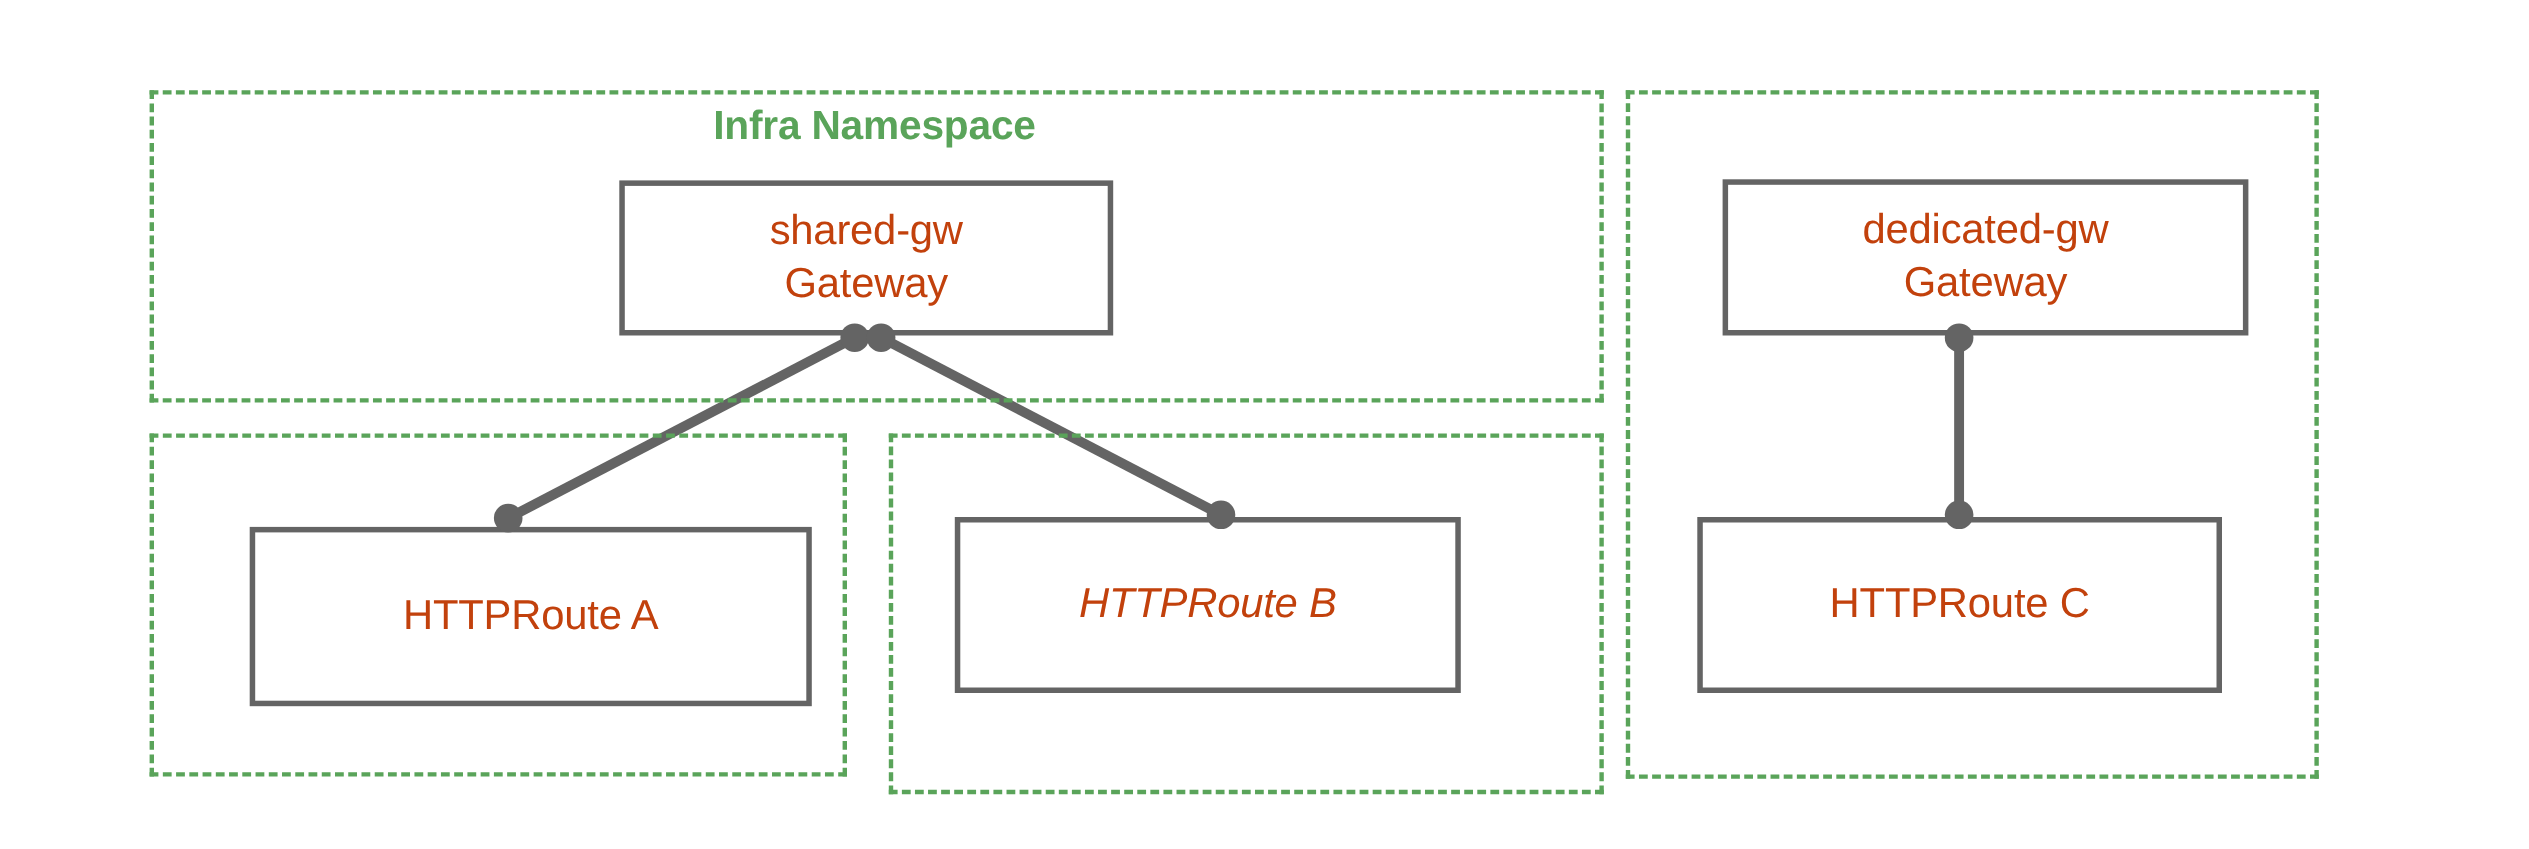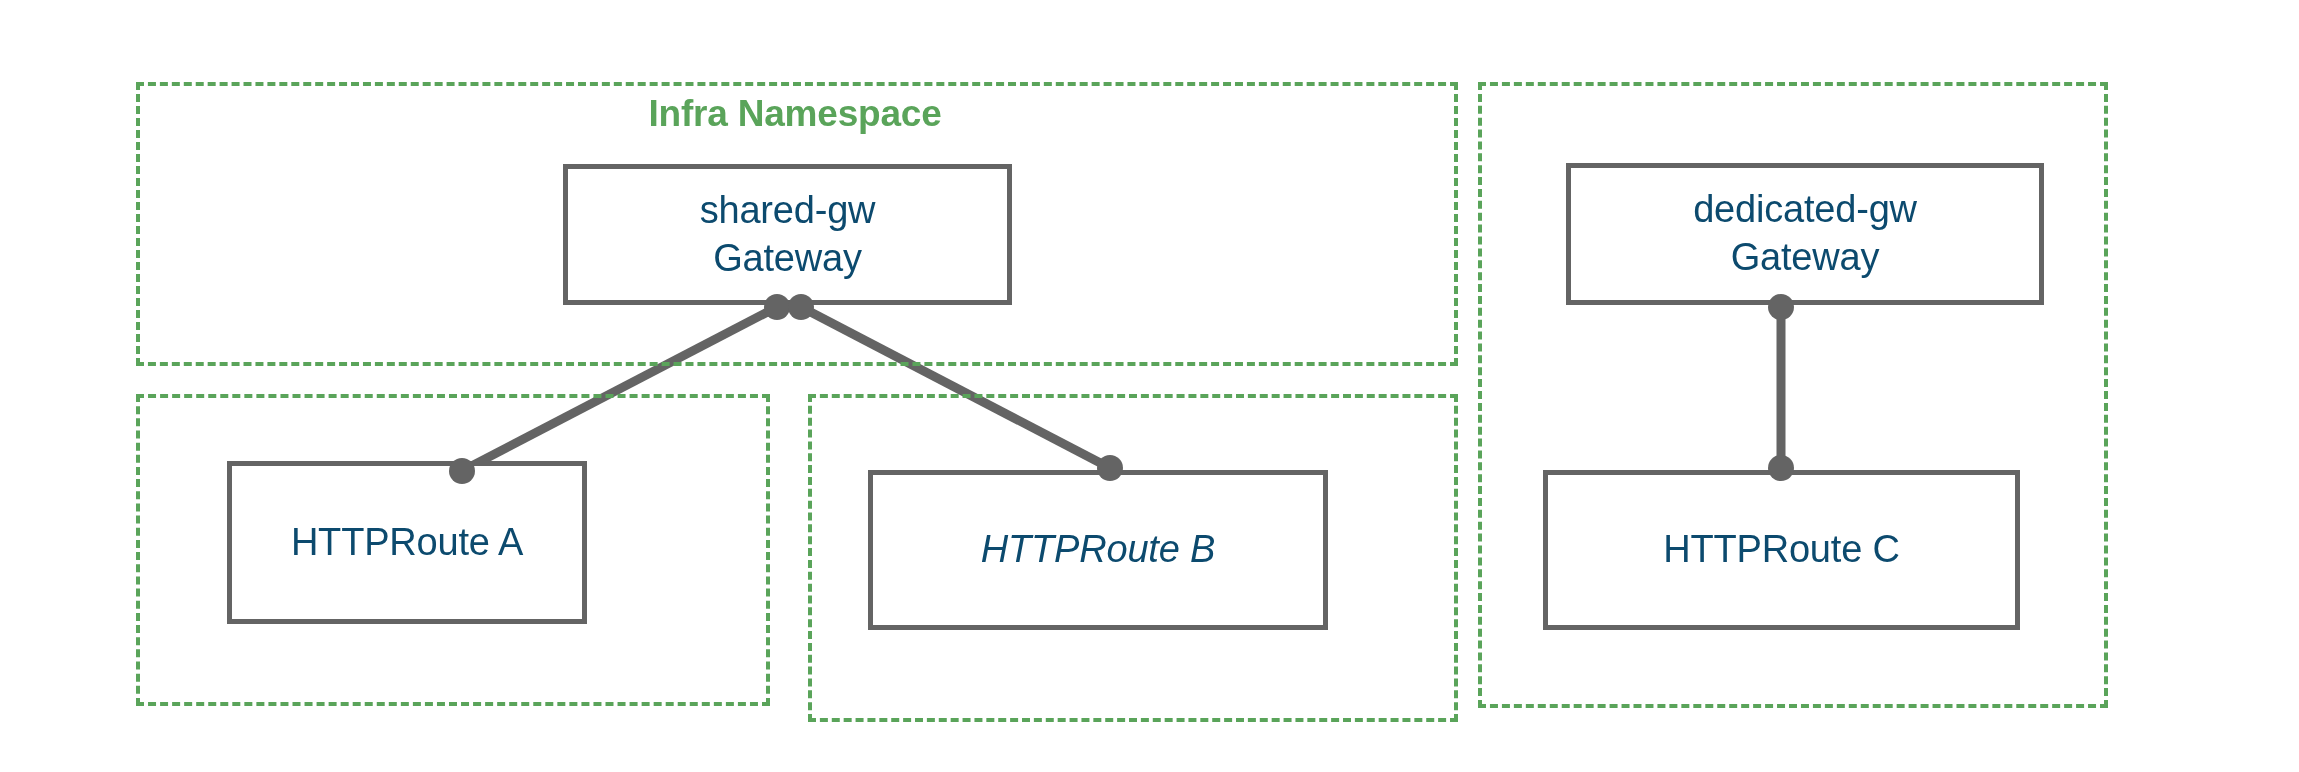--- a/index.html
+++ b/index.html
@@ -51,21 +51,21 @@
     position: absolute;
     box-sizing: border-box;
     border: 5px solid #646464;
     background: #ffffff;
     display: flex;
     align-items: center;
     justify-content: center;
     text-align: center;
   }
   .node-label {
-    color: #0c4a6e;
+    color: #c2410c;
     font-size: 38px;
     line-height: 1.26;
     letter-spacing: -0.2px;
     white-space: pre-line;
     text-align: center;
   }
 
   
   .conn-dot {
     position: absolute;
@@ -96,21 +96,21 @@
   <div class="ns-label" style="left: 795px; top: 95px;">Infra Namespace</div>
 
   <div class="node-box" style="left: 563px; top: 164px; width: 449px; height: 141px;">
     <span class="node-label">shared-gw
 Gateway</span>
   </div>
   <div class="node-box" style="left: 1542px; top: 163px; width: 478px; height: 142px; margin-left: 24px;">
     <span class="node-label">dedicated-gw
 Gateway</span>
   </div>
-  <div class="node-box" style="left: 227px; top: 461px; width: 360px; height: 163px;">
+  <div class="node-box" style="left: 227px; top: 479px; width: 511px; height: 163px;">
     <span class="node-label">HTTPRoute A</span>
   </div>
   <div class="node-box" style="left: 868px; top: 470px; width: 460px; height: 160px; font-style: italic;">
     <span class="node-label">HTTPRoute B</span>
   </div>
   <div class="node-box" style="left: 1543px; top: 470px; width: 477px; height: 160px;">
     <span class="node-label">HTTPRoute C</span>
   </div>
 
   <div class="conn-dot" style="left: 777px; top: 307px;"></div>

